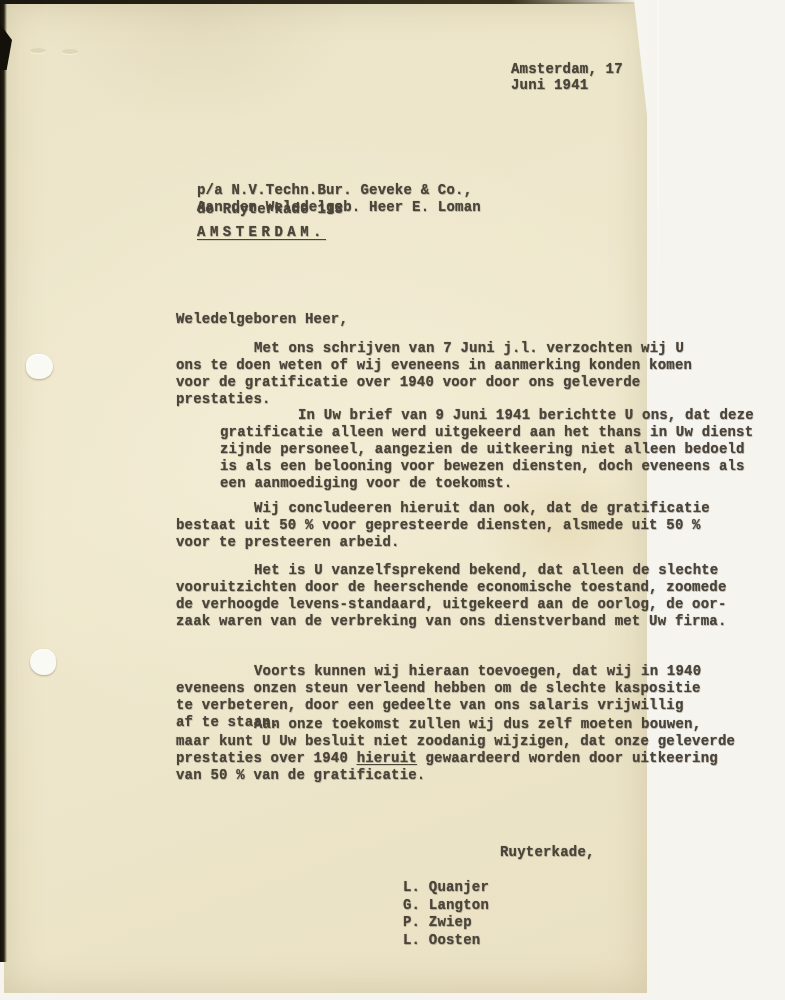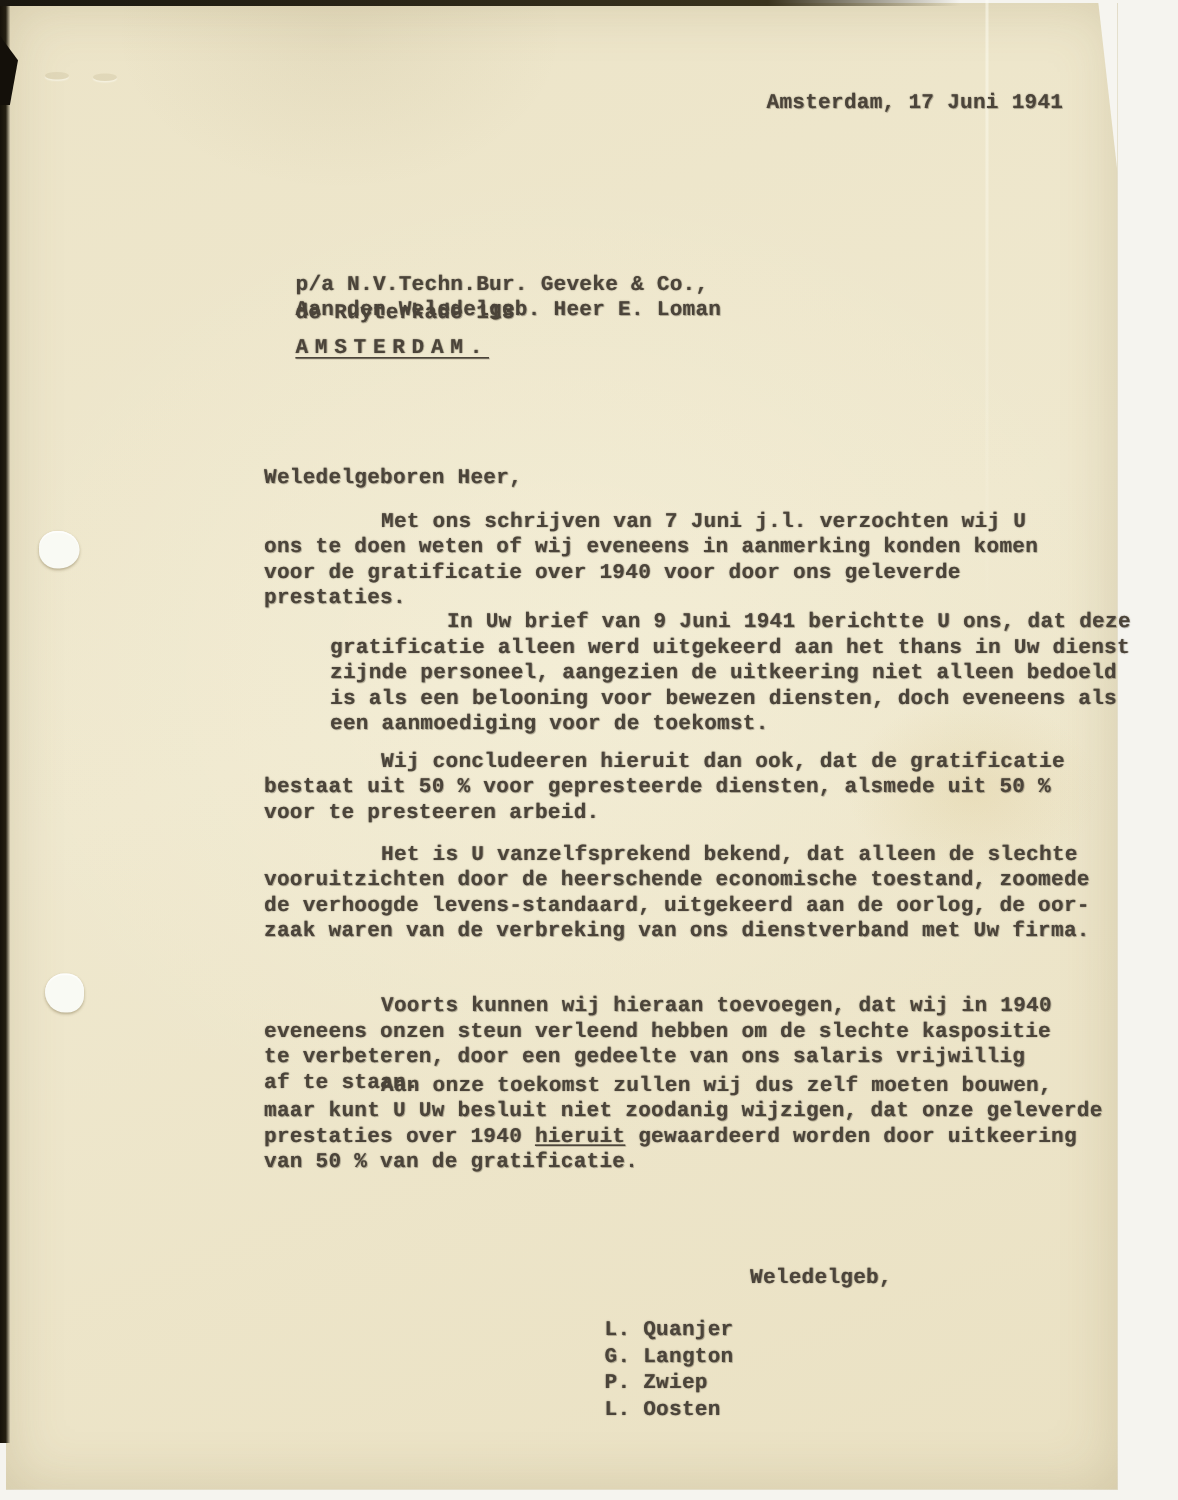--- a/index.html
+++ b/index.html
@@ -3,21 +3,21 @@
 <meta charset="utf-8">
 <style>
   html,body{margin:0;padding:0;}
   body{
     width:785px;height:1000px;
     background:#f5f4ef;
     font-family:"Liberation Mono","DejaVu Sans Mono",monospace;
     overflow:hidden;
   }
   #scan{
-    position:relative;width:745px;height:1000px;background:#f5f4ef;
+    position:relative;width:647px;height:1000px;background:#f5f4ef;
   }
   
   .edge-left{
     position:absolute;left:0;top:0;width:7px;height:962px;
     background:linear-gradient(to right,#16120a 0%,#241f12 55%,rgba(40,34,18,0) 100%);
     z-index:3;
   }
   .edge-top{
     position:absolute;left:0;top:0;width:640px;height:4px;
     background:linear-gradient(to right,#1a1710,#3a331e 80%,rgba(60,52,30,0));
@@ -130,21 +130,21 @@
 zaak waren van de verbreking van ons dienstverband met Uw firma.</p>
   <p class="tw para p5">Voorts kunnen wij hieraan toevoegen, dat wij in 1940
 eveneens onzen steun verleend hebben om de slechte kaspositie
 te verbeteren, door een gedeelte van ons salaris vrijwillig
 af te staan.</p>
   <p class="tw para p6"><span>Aan onze toekomst zullen wij dus zelf moeten bouwen,
 maar kunt U Uw besluit niet zoodanig wijzigen, dat onze geleverde
 prestaties over 1940 </span><span class="u-ink">hieruit</span><span> gewaardeerd worden door uitkeering
 van 50 % van de gratificatie.</span></p>
 
-  <div class="tw closing">Weledelgeb,</div>
+  <div class="tw closing">Ruyterkade,</div>
 
   <div class="tw sigs">
     <div>L. Quanjer</div>
     <div>G. Langton</div>
     <div>P. Zwiep</div>
     <div>L. Oosten</div>
   </div>
 </div>
 
 </body></html>

